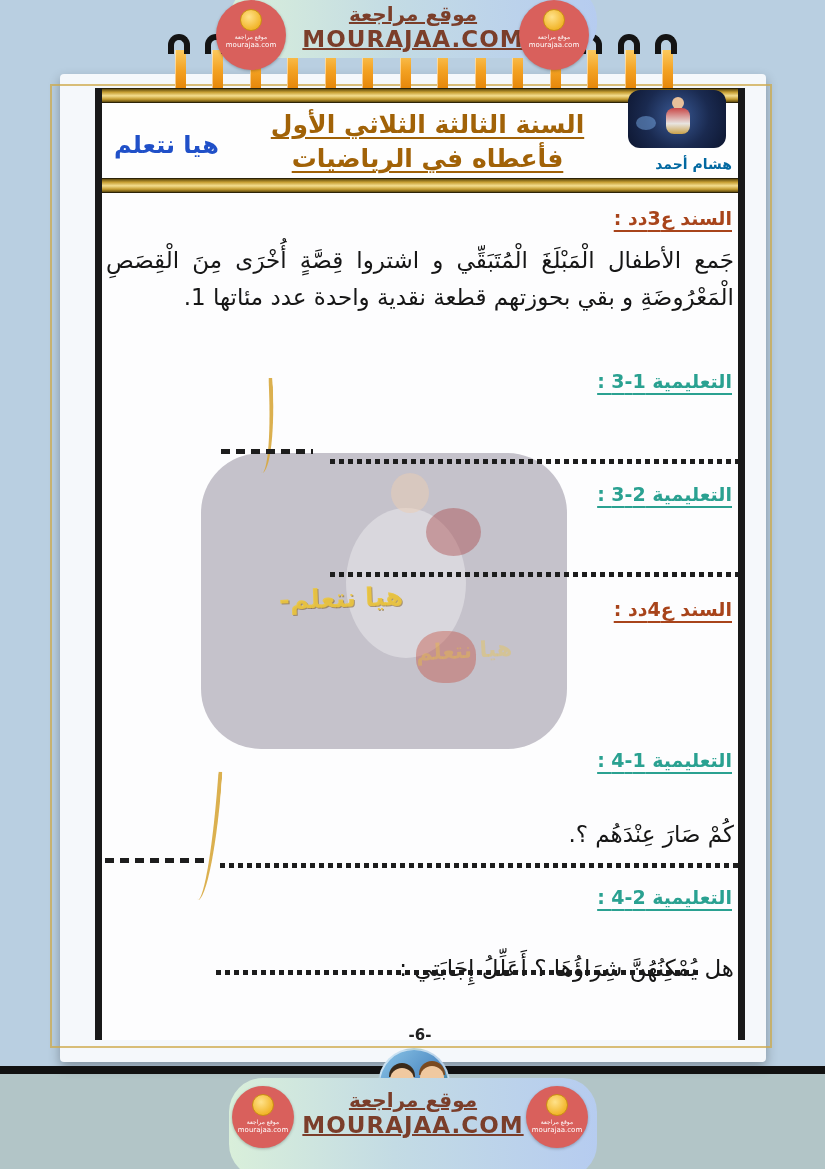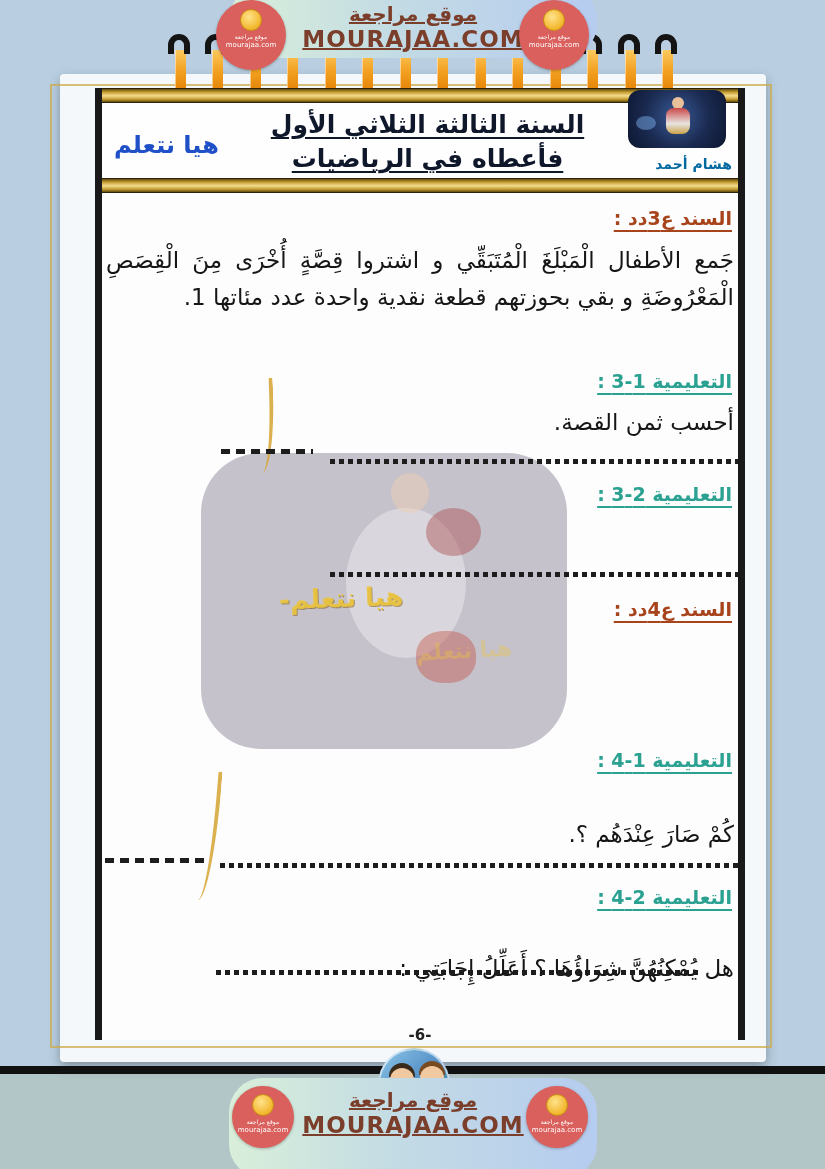--- a/index.html
+++ b/index.html
@@ -30,21 +30,21 @@
   .gold-bar { position:absolute; left:0; width:100%; height:15px;
               background:linear-gradient(180deg,#5f4a0e 0%,#c79f33 25%,#f3dd8f 52%,#c79f33 78%,#5f4a0e 100%);
               border-top:1px solid #2c2308; border-bottom:1px solid #2c2308; z-index:2; }
   .bar1 { top:0; } .bar2 { top:90px; }
 
   
   .header { position:absolute; left:0; right:0; top:15px; height:75px; background:#fefefe; z-index:1; }
   .logo-text { position:absolute; left:12px; top:28px; font-size:24px; font-weight:bold; color:#2050c8;
                text-shadow:1px 1px 0 #fff,-1px -1px 0 #fff,1px -1px 0 #fff,-1px 1px 0 #fff; }
   .titles { position:absolute; left:150px; right:135px; top:5px; text-align:center; direction:rtl;
-            font-size:25px; font-weight:bold; color:#0f172a; line-height:34px; }
+            font-size:25px; font-weight:bold; color:#a16207; line-height:34px; }
   .titles div { text-decoration:underline; text-decoration-thickness:2px; text-underline-offset:4px; }
   .photo { position:absolute; right:12px; top:2px; width:98px; height:58px; border-radius:12px;
            background:radial-gradient(circle at 50% 45%, #3a5a96 0%, #1a2a50 55%, #0d1630 100%);
            overflow:hidden; z-index:4; }
   .photo .head { position:absolute; left:44px; top:7px; width:12px; height:12px; border-radius:50%; background:#e8c09a; }
   .photo .bodyshape { position:absolute; left:38px; top:18px; width:24px; height:26px; border-radius:8px;
            background:linear-gradient(180deg,#c94848 0%,#e8e4e0 60%,#caa24a 100%); }
   .photo .glow { position:absolute; left:8px; top:26px; width:20px; height:14px; border-radius:50%; background:rgba(120,170,230,.5); }
   .author { position:absolute; right:6px; top:68px; z-index:5; font-size:14px; font-weight:bold; color:#0369a1;
             text-shadow:1px 1px 0 #fff,-1px -1px 0 #fff,1px -1px 0 #fff,-1px 1px 0 #fff; }
@@ -194,21 +194,20 @@
         <span class="wm-text2">هيا نتعلم</span>
       </div>
 
       <div class="stroke stroke1"></div>
       <div class="stroke stroke2"></div>
 
       <div class="sec-title maroon" style="top:14px">السند ع3دد :</div>
       <div class="body-text" style="top:49px">جَمع الأطفال الْمَبْلَغَ الْمُتَبَقِّي و اشتروا قِصَّةٍ أُخْرَى مِنَ الْقِصَصِ الْمَعْرُوضَةِ و بقي بحوزتهم قطعة نقدية واحدة عدد مئاتها 1.</div>
 
       <div class="sec-title teal" style="top:177px">التعليمية 1-3 :</div>
-      <div class="body-text one-line" style="top:211px">أحسب ثمن القصة.</div>
 
       <div class="dashline" style="top:256px; right:425px; width:92px"></div>
       <div class="dotline" style="top:266px; right:0;  width:408px"></div>
 
       <div class="sec-title teal" style="top:290px">التعليمية 2-3 :</div>
 
       <div class="dotline" style="top:379px; right:0; width:408px"></div>
 
       <div class="sec-title maroon" style="top:405px">السند ع4دد :</div>
 

